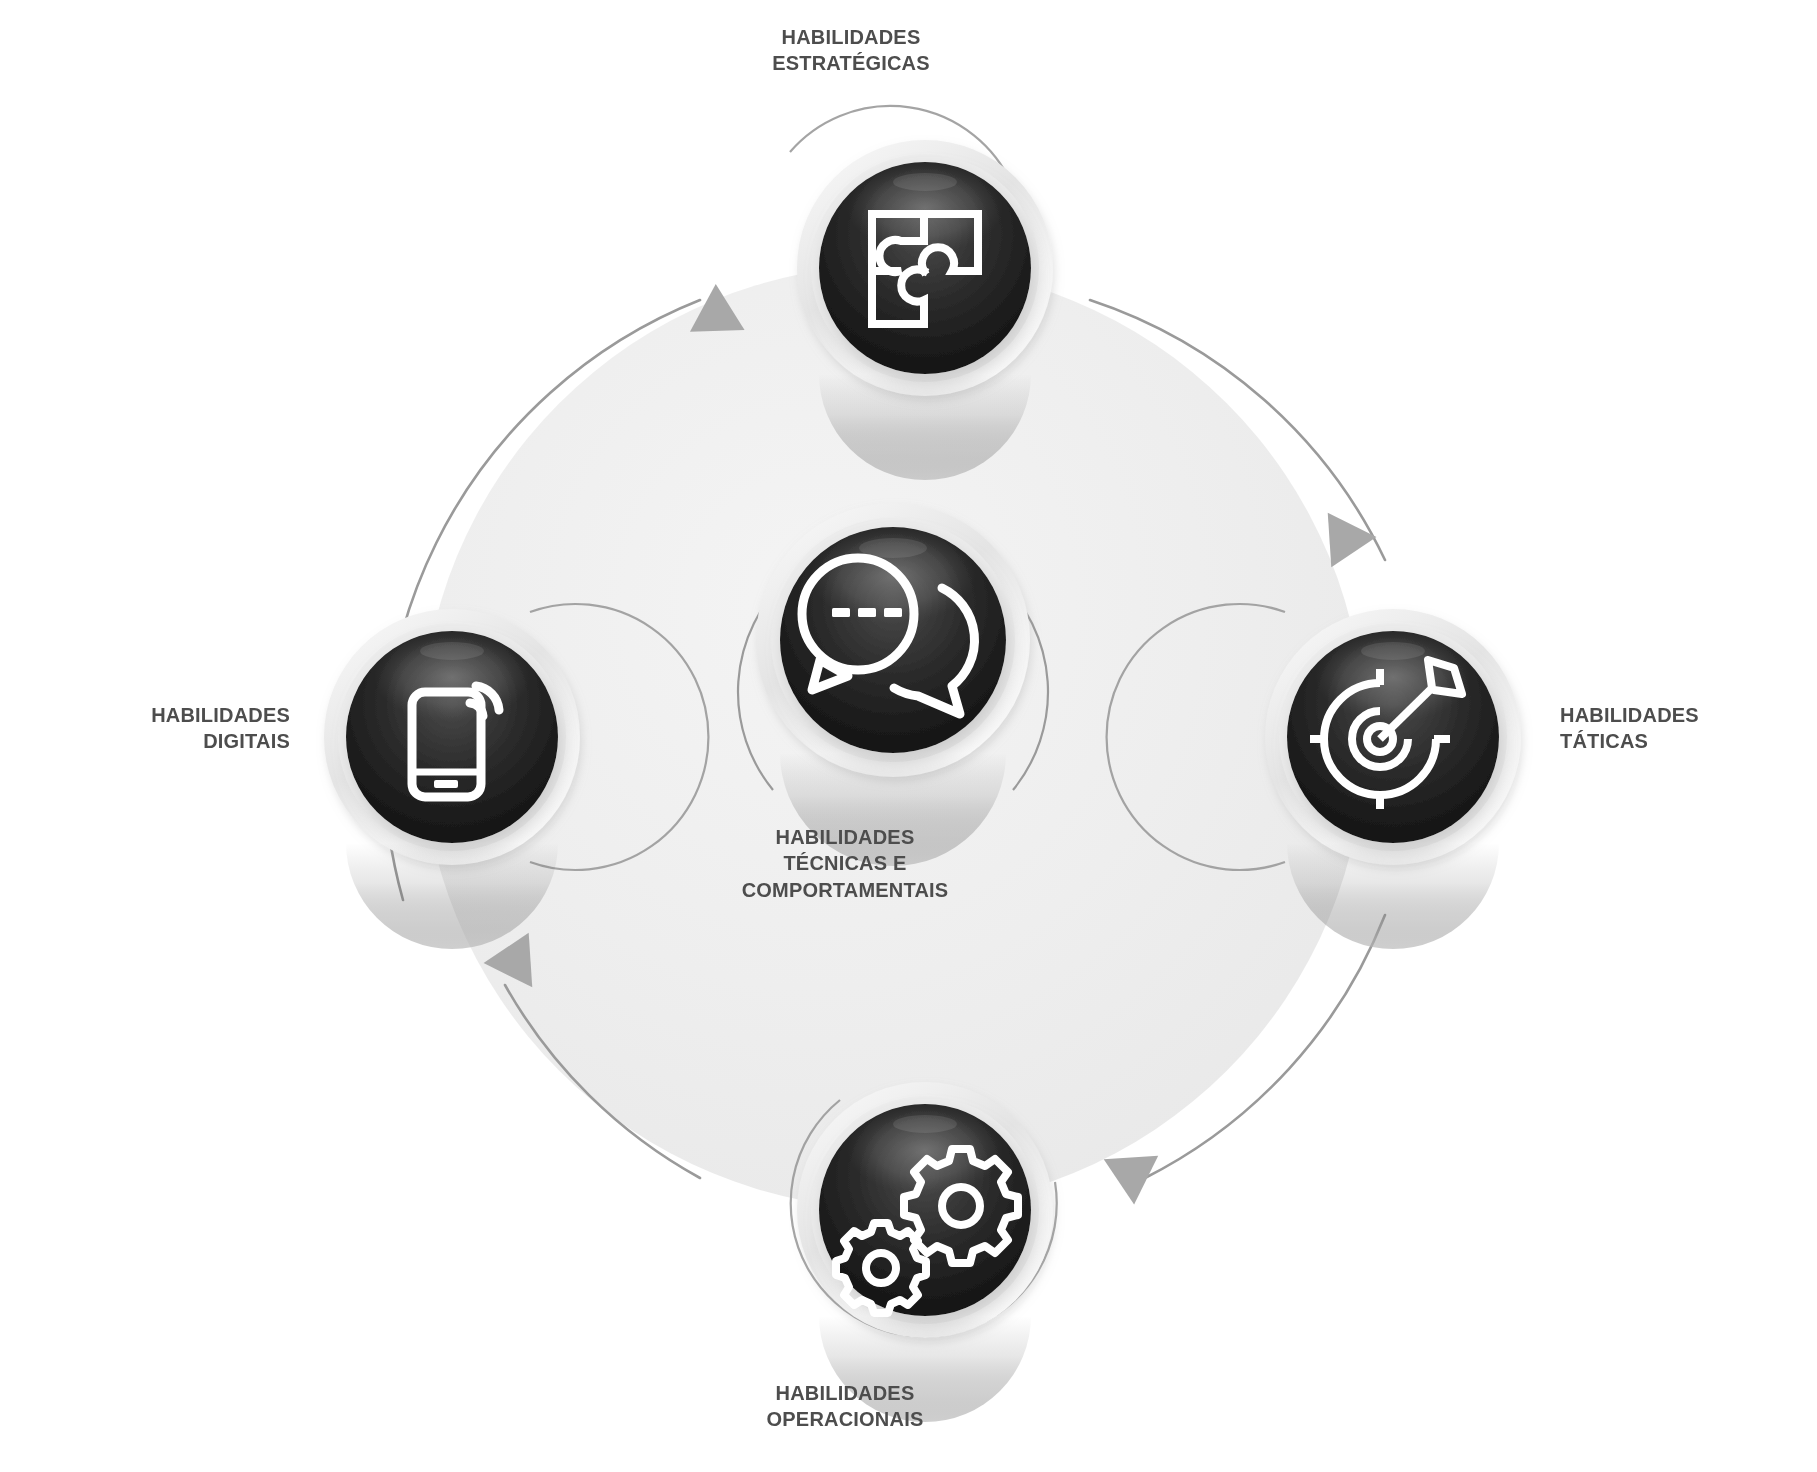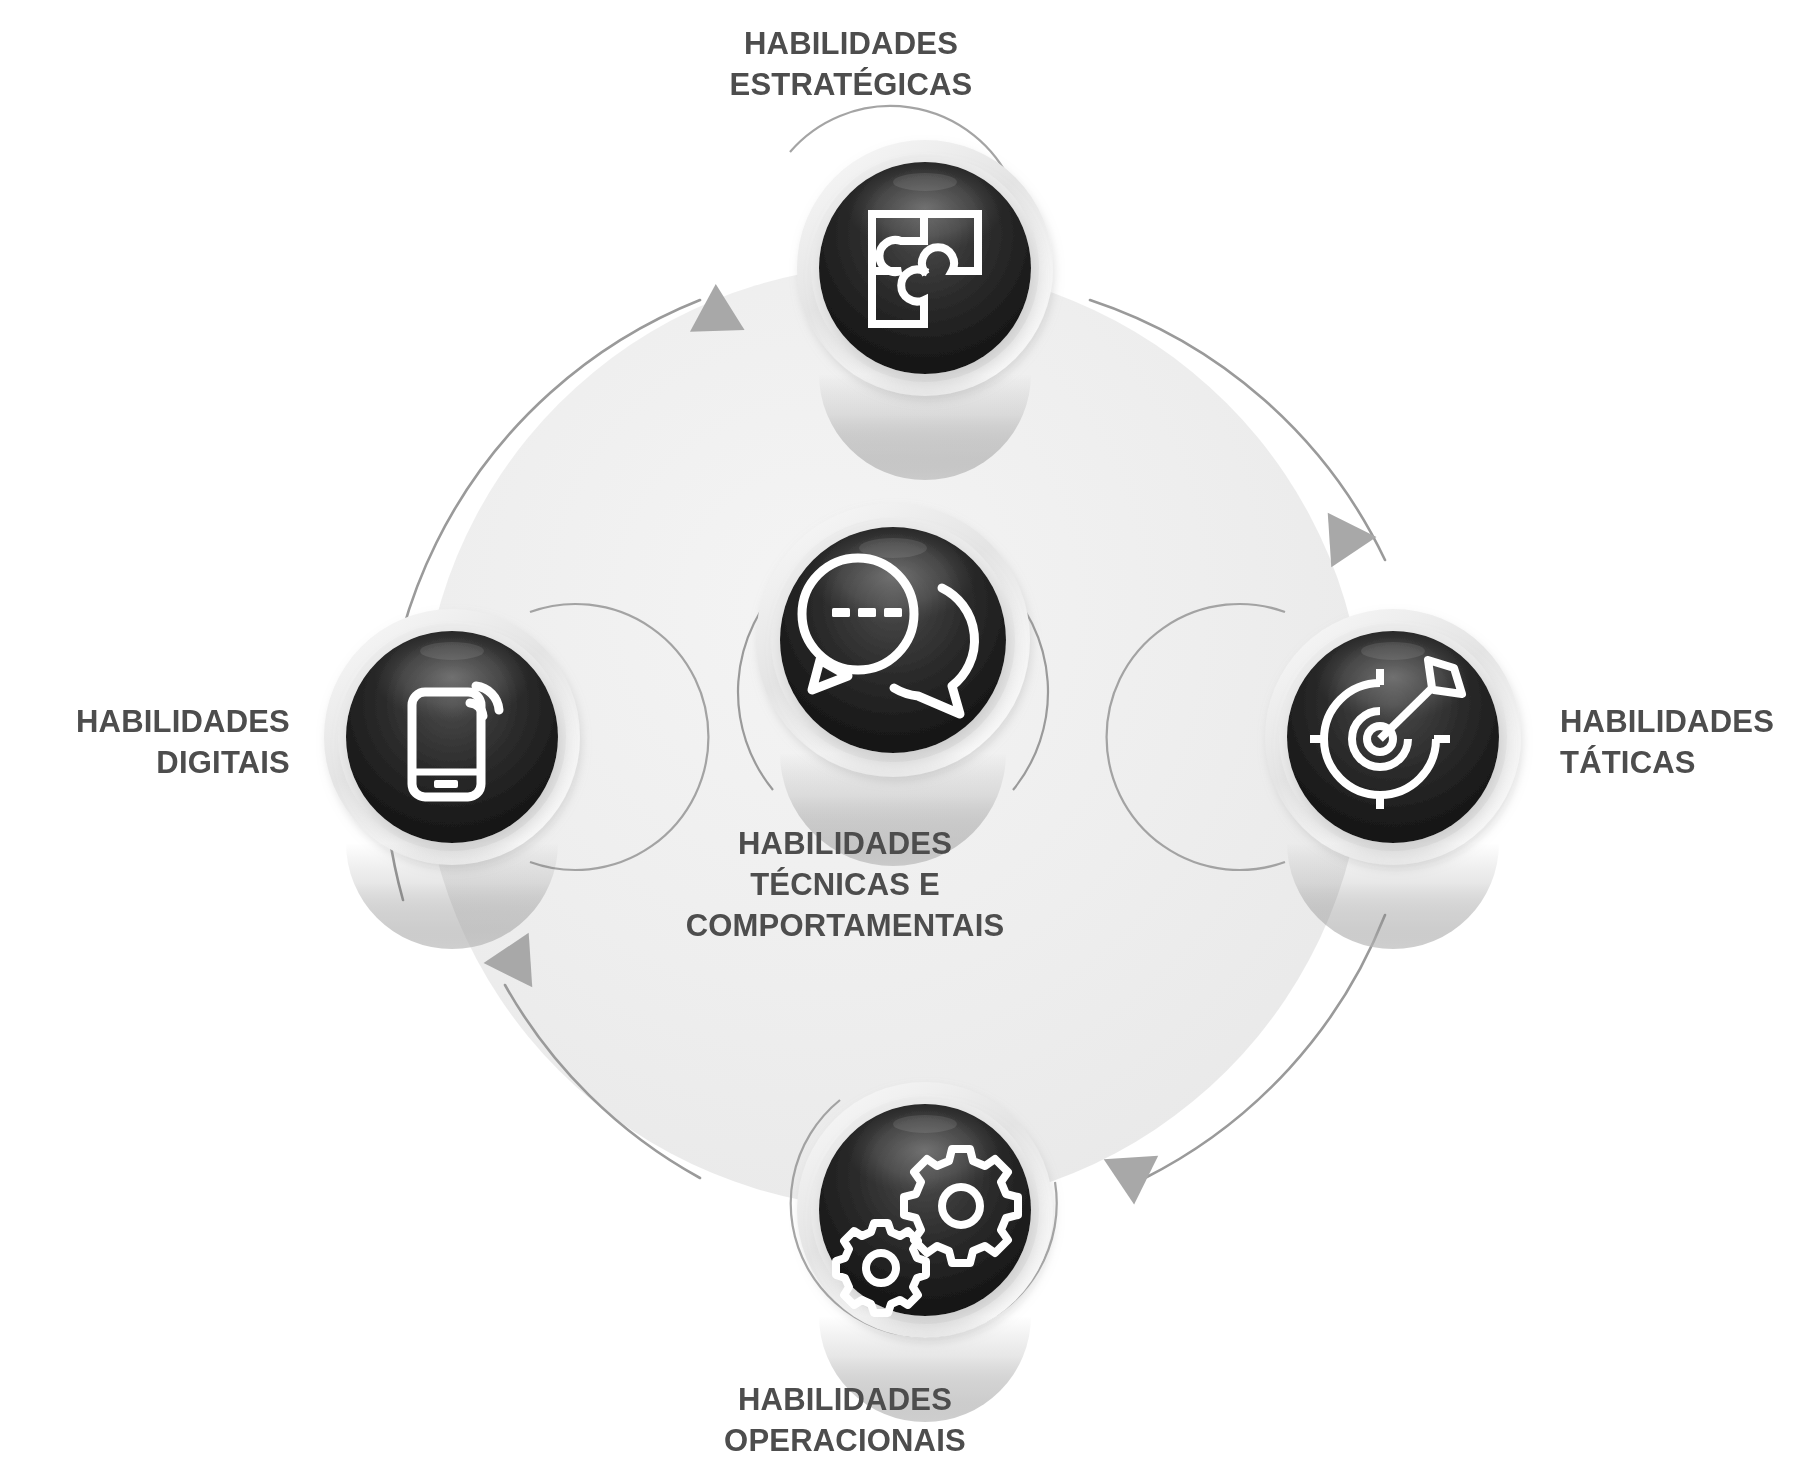--- a/index.html
+++ b/index.html
@@ -17,21 +17,21 @@
     background: #ffffff;
   }
   #diagram-svg {
     position: absolute; left: 0; top: 0;
     width: 1817px; height: 1472px;
   }
   .node-label {
     position: absolute;
     color: #4d4d4d;
     font-weight: 700;
-    font-size: 31px;
+    font-size: 20px;
     line-height: 1.32;
     letter-spacing: 0.2px;
     white-space: pre-line;
     font-family: "Liberation Sans", sans-serif;
   }
   #label-strategic { left: 611px; top: 24px;  width: 480px; text-align: center; }
   #label-digital   { left: 0px;   top: 702px; width: 290px; text-align: right; }
   #label-tactical  { left: 1560px; top: 702px; width: 260px; text-align: left; }
   #label-operational { left: 605px; top: 1380px; width: 480px; text-align: center; }
   #label-center    { left: 645px; top: 824px; width: 400px; text-align: center; }

